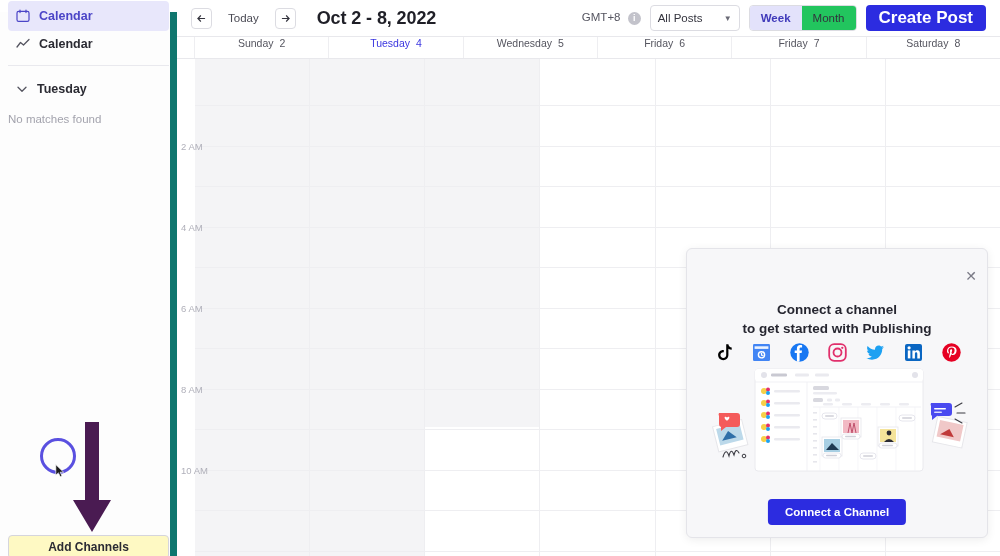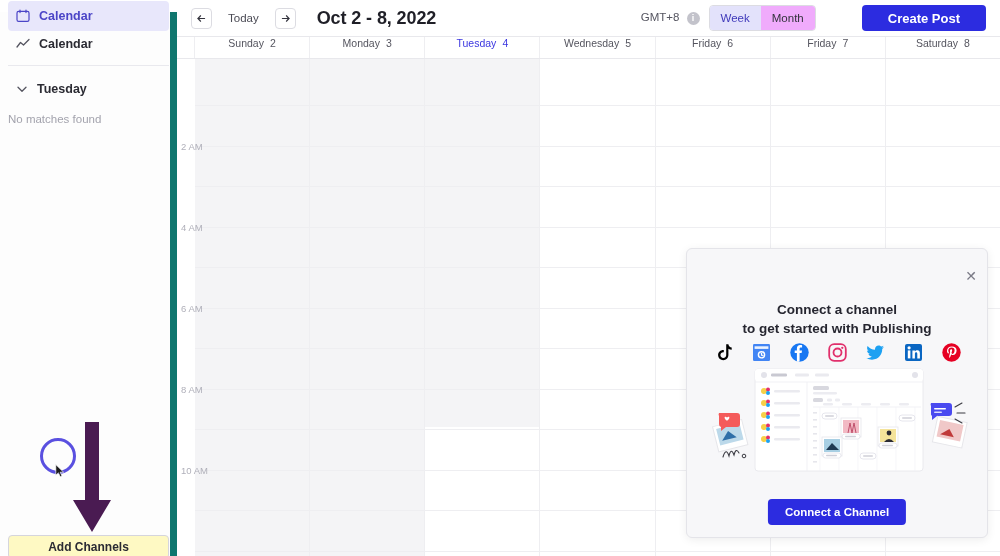--- a/index.html
+++ b/index.html
@@ -86,27 +86,27 @@
     width: 90px; height: 26px; border: 1px solid #dcdce2; border-radius: 4px;
     background: #fff; display: flex; align-items: center;
     padding: 0 7px; font-size: 11.5px; color: #33333d; cursor: pointer;
   }
   .select-caret { margin-left: auto; font-size: 8px; color: #6a6a76; }
   .seg {
     display: flex; border: 1px solid #dcdce2; border-radius: 4px; overflow: hidden; height: 26px;
   }
   .seg-item {
     padding: 0 11px; display: flex; align-items: center; font-size: 11.5px;
-    color: #33333d; background: #f0abfc; cursor: pointer;
-  }
-  .seg-item.active { background: #e3e2fb; color: #3f39ba; font-weight: normal; }
+    color: #33333d; background: #22c55e; cursor: pointer;
+  }
+  .seg-item.active { background: #e3e2fb; color: #3f39ba; font-weight: bold; }
   .create-post {
-    height: 26px; padding: 0 26px; border-radius: 4px; border: none;
-    background: #2c2ce0; color: #fff; font-size: 13px; font-weight: bold;
-    font-family: "Liberation Sans", sans-serif; cursor: pointer; margin-left: 37px;
+    height: 26px; padding: 0 13px; border-radius: 4px; border: none;
+    background: #2c2ce0; color: #fff; font-size: 17px; font-weight: bold;
+    font-family: "Liberation Sans", sans-serif; cursor: pointer;
   }
 
   
   .cal { position: absolute; left: 177px; top: 36px; right: 0; bottom: 0; background:#fff; }
   .cal-head {
     position: absolute; left: 0; top: 0; right: 0; height: 23px;
     border-top: 1px solid #e8e8ec; border-bottom: 1px solid #e8e8ec;
     display: flex;
   }
   .gutter { width: 18px; flex: 0 0 18px; border-right: 1px solid #eeeef1; }
@@ -241,38 +241,38 @@
           <polyline points="7,3 9.8,6 7,9" fill="none" stroke="#33333d" stroke-width="1.2" stroke-linecap="round" stroke-linejoin="round"></polyline>
         </svg>
     </button>
     <span class="date-range">Oct 2 - 8, 2022</span>
 
     <div class="topbar-right">
       <span class="gmt">
         <span>GMT+8</span>
         <span class="info-icon">i</span>
       </span>
+      <div class="select-box">
+        <span>All Posts</span>
+        <span class="select-caret">▼</span>
+      </div>
       <div class="seg">
         <div class="seg-item active">Week</div>
         <div class="seg-item">Month</div>
       </div>
       <button class="create-post">Create Post</button>
     </div>
   </div>
 
   <div class="cal">
     <div class="cal-head">
       <div class="gutter"></div>
       <div class="dcol">
         <span>Sunday</span>
         <span class="dnum">2</span>
-      </div>
-      <div class="dcol">
-        <span>Monday</span>
-        <span class="dnum">3</span>
       </div>
       <div class="dcol today">
         <span>Tuesday</span>
         <span class="dnum">4</span>
       </div>
       <div class="dcol">
         <span>Wednesday</span>
         <span class="dnum">5</span>
       </div>
       <div class="dcol">

